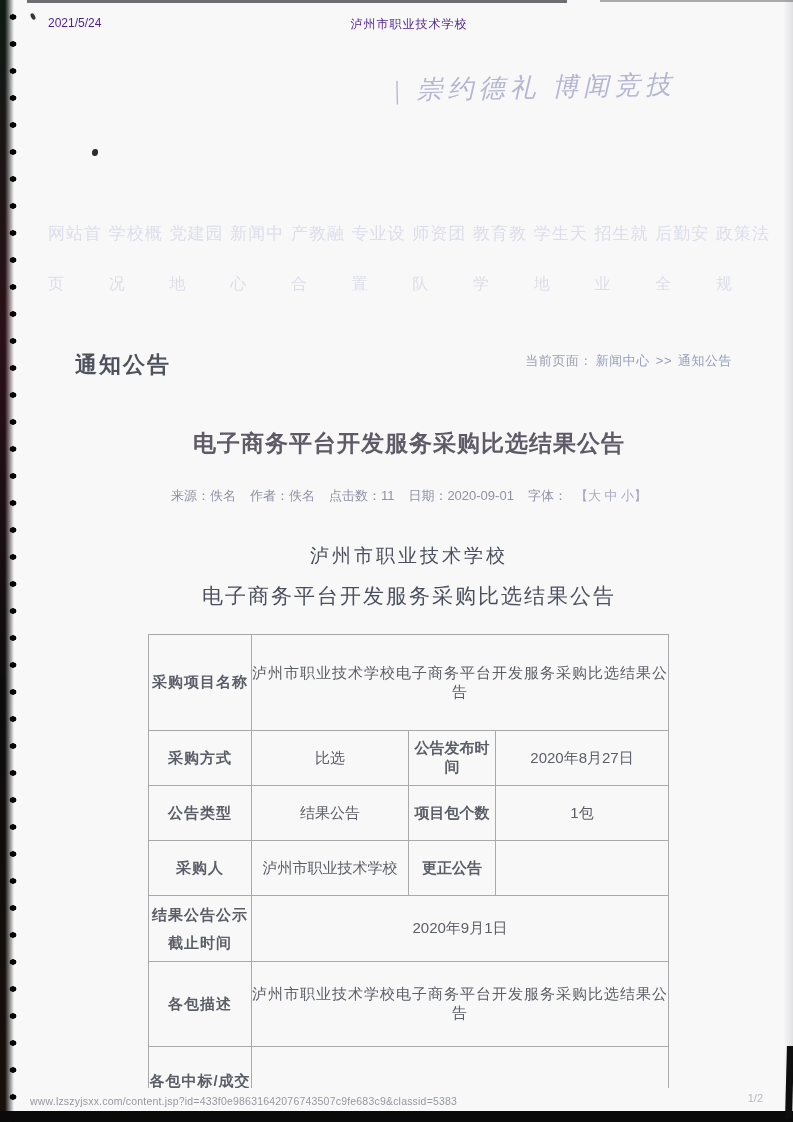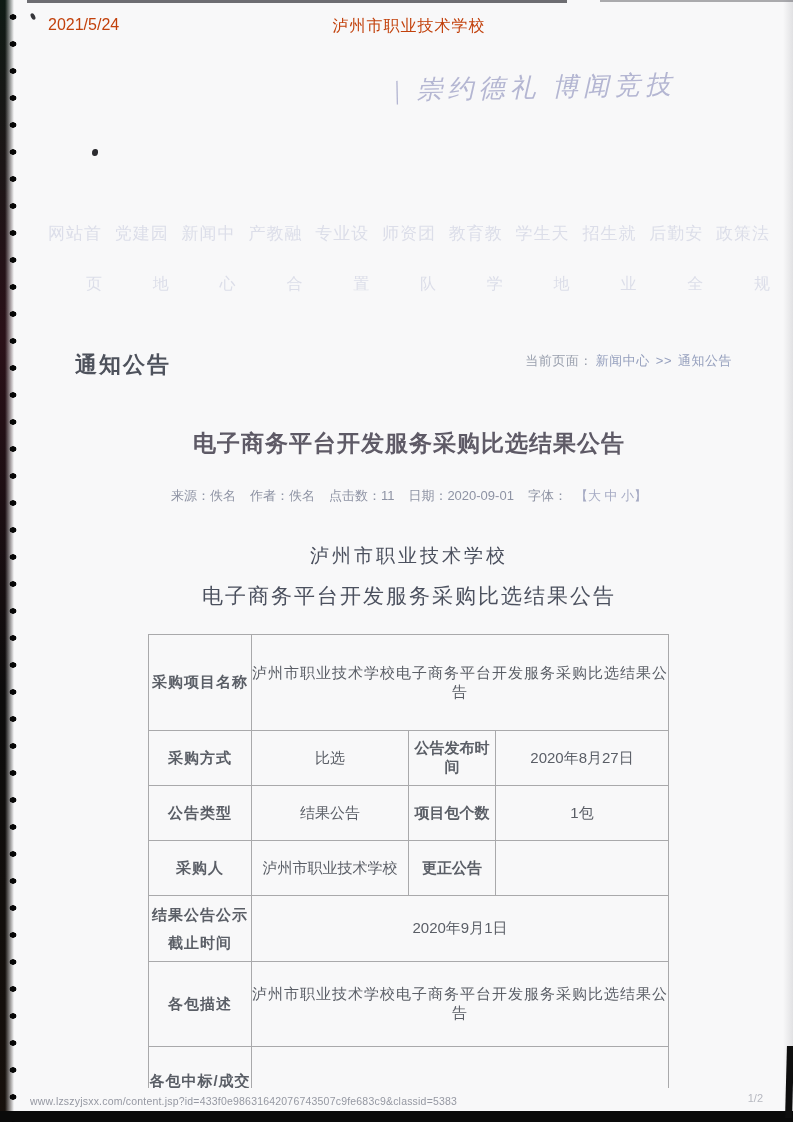--- a/index.html
+++ b/index.html
@@ -21,32 +21,32 @@
     background-size:24px 27px;background-repeat:repeat-y;
   }
   .edge-top-1{position:absolute;left:27px;top:0;width:540px;height:3px;background:#4a4a50;opacity:.8;z-index:4;}
   .edge-top-2{position:absolute;left:600px;top:0;width:193px;height:2px;background:#6a6a70;opacity:.55;z-index:4;}
   .edge-bottom{position:absolute;left:0;top:1111px;width:793px;height:11px;background:#0a0a0a;z-index:5;}
   .edge-right-wedge{position:absolute;left:786px;top:1046px;width:7px;height:72px;background:#0e0e0e;transform:rotate(1.5deg);z-index:5;}
   .edge-right-shadow{position:absolute;right:0;top:0;width:10px;height:1122px;background:linear-gradient(90deg,rgba(60,60,70,0),rgba(60,60,70,.12));z-index:3;}
   .speck1{position:absolute;left:31px;top:13px;width:4px;height:7px;background:#35353a;border-radius:50%;transform:rotate(-28deg);z-index:4;}
   .speck2{position:absolute;left:92px;top:149px;width:6px;height:7px;background:#2c2c30;border-radius:60% 40% 55% 45%;z-index:4;}
   
-  .print-header{position:absolute;left:25px;right:0;top:16px;height:18px;font-size:16px;color:#c2410c;}
+  .print-header{position:absolute;left:25px;right:0;top:16px;height:18px;font-size:12px;color:#4c1d95;}
   .print-date{position:absolute;left:23px;top:0;}
   .ph-title{display:block;text-align:center;letter-spacing:1px;}
   .motto{
     position:absolute;left:393px;top:70px;
     font-family:"Liberation Serif",serif;font-style:italic;
     font-size:26px;letter-spacing:5px;color:#b4b6d2;transform:rotate(-1.2deg);
     white-space:nowrap;
   }
   
   .nav{position:absolute;left:48px;top:224px;width:722px;display:flex;justify-content:space-between;z-index:2;}
-  .nav-item{display:flex;flex-direction:column;align-items:flex-end;color:#dcdee9;cursor:default;}
+  .nav-item{display:flex;flex-direction:column;align-items:flex-start;color:#dcdee9;cursor:default;}
   .nav-item .l1{font-size:17px;letter-spacing:1px;line-height:19px;white-space:nowrap;}
   .nav-item .l2{font-size:16px;line-height:19px;margin-top:31px;}
   
   .sec-title{position:absolute;left:75px;top:350px;font-size:22px;font-weight:bold;letter-spacing:2px;color:#4e525c;}
   .breadcrumb{position:absolute;right:58px;top:352px;font-size:13px;color:#9aa0ae;letter-spacing:.5px;}
   .breadcrumb .bc-link{color:#96a0be;margin:0 3px;}
   
   .article-title{position:absolute;left:25px;right:0;top:428px;text-align:center;font-size:23px;font-weight:bold;letter-spacing:1px;color:#5e5a66;}
   .meta{position:absolute;left:25px;right:0;top:487px;text-align:center;font-size:13px;color:#8e93a4;}
   .meta span{margin:0 7px;}
@@ -88,20 +88,24 @@
     <span class="print-date">2021/5/24</span>
     <span class="ph-title">泸州市职业技术学校</span>
   </div>
 
   <div class="motto">| 崇约德礼  博闻竞技</div>
 
   <div class="nav">
     <div class="nav-item">
         <span class="l1">网站首</span>
         <span class="l2">页</span>
+      </div>
+    <div class="nav-item">
+        <span class="l1">学校概</span>
+        <span class="l2">况</span>
       </div>
     <div class="nav-item">
         <span class="l1">党建园</span>
         <span class="l2">地</span>
       </div>
     <div class="nav-item">
         <span class="l1">新闻中</span>
         <span class="l2">心</span>
       </div>
     <div class="nav-item">

